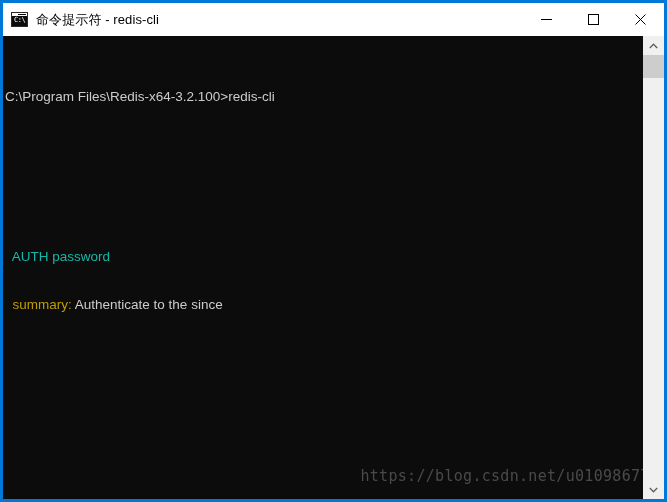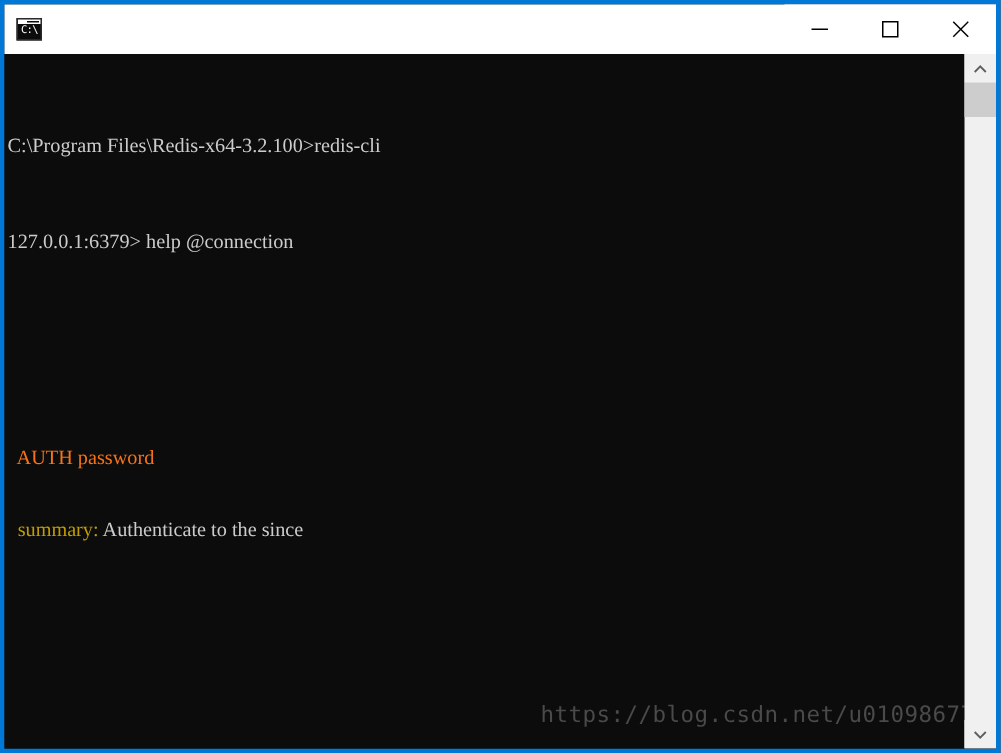--- a/index.html
+++ b/index.html
@@ -101,30 +101,30 @@
     background: #0c0c0c;
     overflow: hidden;
   }
   .screen {
     position: absolute;
     left: 0; top: 0;
     width: 640px;
     height: 463px;
     padding: 5px 0 0 2px;
     box-sizing: border-box;
-    font-family: Liberation Serif, serif;
+    font-family: Liberation Sans, sans-serif;
     font-size: 13.5px;
     line-height: 16px;
     color: #cccccc;
     white-space: pre;
   }
   .row { height: 16px; }
   .blank { height: 16px; }
   .c-white  { color: #cccccc; }
-  .c-dim    { color: #f97316; }
+  .c-dim    { color: #14b8a6; }
   .c-yellow { color: #c19c00; text-align: right; }
 
   
   .watermark {
     position: absolute;
     right: 5px;
     bottom: 14px;
     font-family: "DejaVu Sans Mono", "Liberation Mono", monospace;
     font-size: 15px;
     color: #4a4a4a;
@@ -165,20 +165,21 @@
 </head>
 <body>
 
 <div class="window">
 
   <div class="titlebar">
     <div class="title-icon">
       <div class="bar"></div>
       <div class="glyph">C:\</div>
     </div>
+    <div class="title-text">命令提示符 - redis-cli</div>
 
     <div class="win-controls">
       <div class="win-btn">
         <svg width="13" height="13" viewBox="0 0 13 13" aria-hidden="true">
           <line x1="1" y1="6.5" x2="12" y2="6.5" stroke="#000" stroke-width="1"></line>
         </svg>
       </div>
       <div class="win-btn">
         <svg width="13" height="13" viewBox="0 0 13 13" aria-hidden="true">
           <rect x="1.5" y="1.5" width="10" height="10" fill="none" stroke="#000" stroke-width="1"></rect>
@@ -192,21 +193,20 @@
       </div>
     </div>
   </div>
 
   <div class="console">
 
     <div class="screen">
 
       <div class="row"><span class="c-white">C:\Program Files\Redis-x64-3.2.100&gt;redis-cli</span></div>
 
-      <div class="row"><span class="c-white">127.0.0.1:6379&gt; help @connection</span></div>
 
       <div class="blank"></div>
 
       
       <div class="row">  <span class="c-dim">AUTH password</span></div>
       <div class="row">  <span class="c-yellow">summary:</span> <span class="c-white">Authenticate to the since</span></div>
       <div class="blank"></div>
 
       
       

